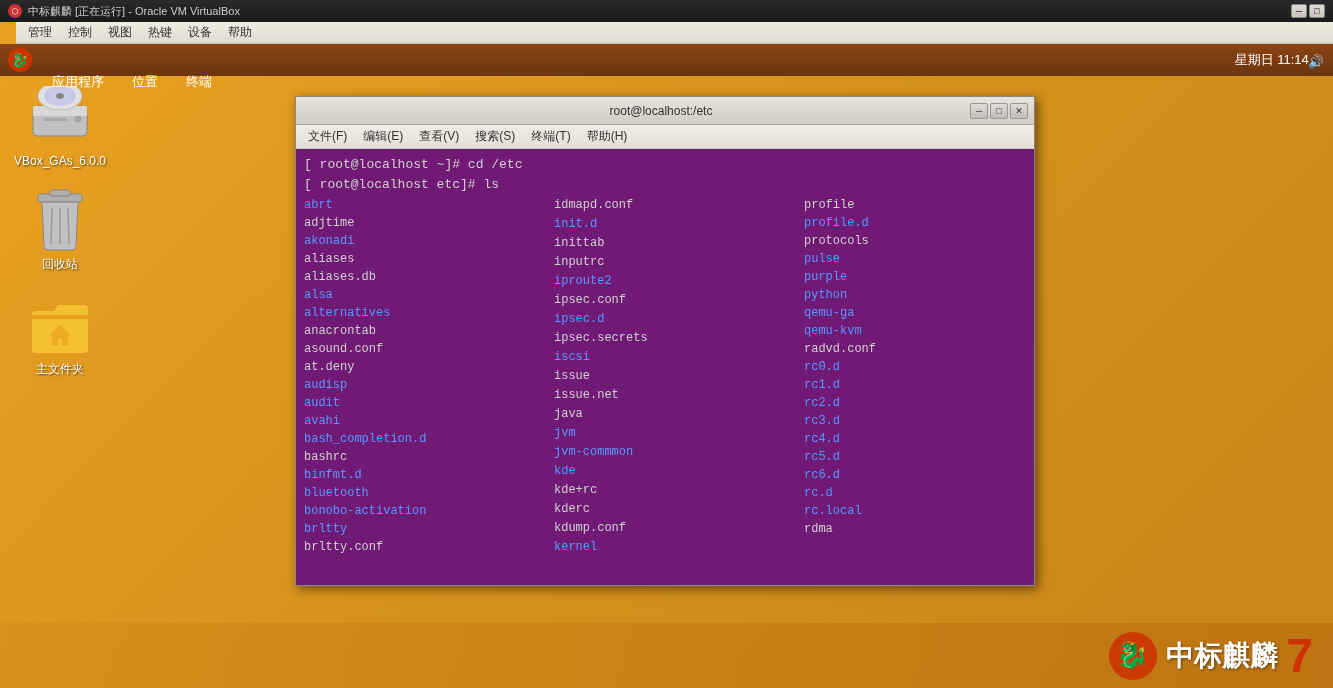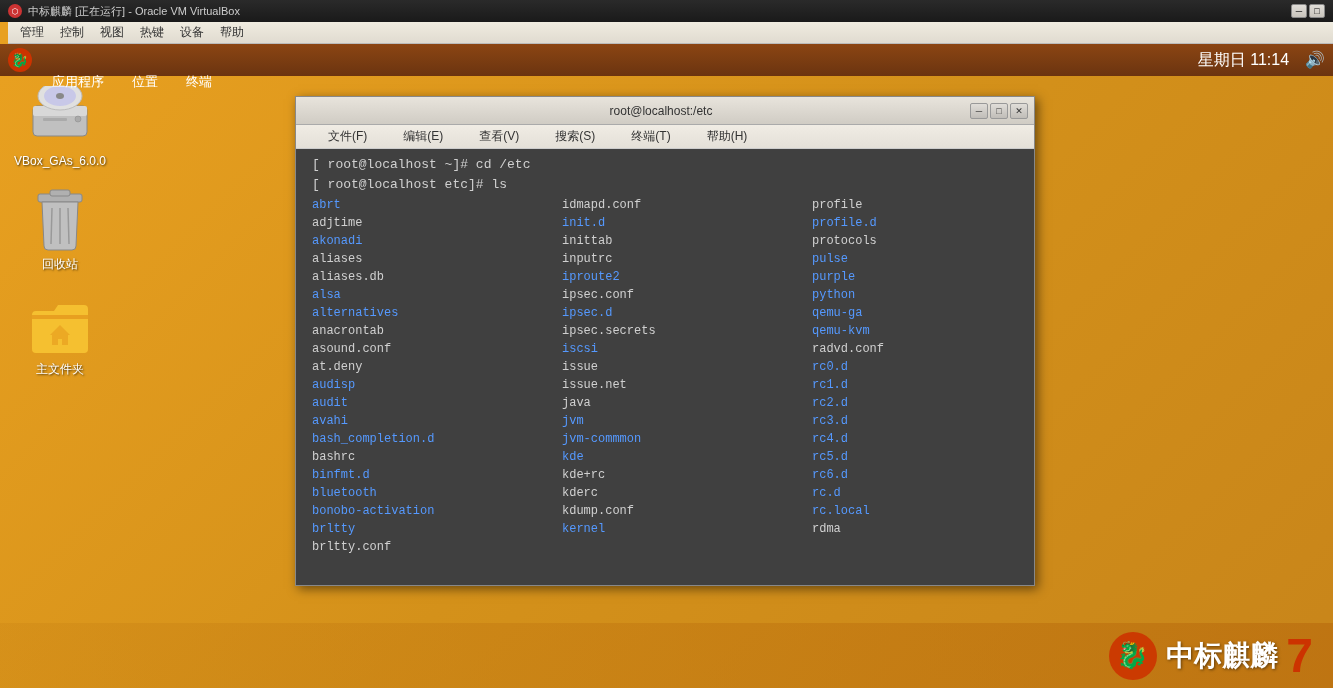--- a/index.html
+++ b/index.html
@@ -63,21 +63,21 @@
 
     
     .os-menubar {
       background: linear-gradient(to bottom, #f0ece0, #e0dbd0);
       height: 22px;
       display: flex;
       align-items: center;
       padding: 0 4px;
       position: absolute;
       top: 22px;
-      left: 8px;
+      left: 16px;
       right: 0;
       z-index: 100;
       border-bottom: 1px solid #bbb;
     }
     .os-menubar-item {
       font-size: 12px;
       color: #333;
       padding: 0 8px;
       height: 100%;
       display: flex;
@@ -110,24 +110,24 @@
       gap: 4px;
       color: #fff;
       font-size: 13px;
       cursor: pointer;
       padding: 2px 8px;
       border-radius: 3px;
       margin-top: 44px;
     }
     .taskbar-right {
       color: #fff;
-      font-size: 16px;
-      display: flex;
-      align-items: flex-start;
-      gap: 16px;
+      font-size: 13px;
+      display: flex;
+      align-items: flex-end;
+      gap: 0;
     }
 
     
     .desktop {
       position: absolute;
       top: 76px;
       left: 0;
       right: 0;
       bottom: 0;
       background: #D4911A;
@@ -217,28 +217,27 @@
       border-bottom: 1px solid #ccc;
     }
     .terminal-menu-item {
       font-size: 12px;
       color: #333;
       padding: 12px 8px;
       cursor: pointer;
       height: 100%;
       display: flex;
       align-items: center;
-      margin-left: 20px;
     }
     .terminal-content {
-      background: #404040;
+      background: #701a75;
       color: #d0d0d0;
       font-family: 'Courier New', 'DejaVu Sans Mono', monospace;
       font-size: 13px;
-      padding: 6px 16px;
+      padding: 6px 8px;
       height: calc(100% - 52px);
       overflow: hidden;
       line-height: 1.5;
     }
     .term-line {
       white-space: pre;
       line-height: 1.5;
     }
     .term-white { color: #d0d0d0; }
 
@@ -434,21 +433,21 @@
             <div class="ls-item blue">audit</div>
             <div class="ls-item blue">avahi</div>
             <div class="ls-item blue">bash_completion.d</div>
             <div class="ls-item white">bashrc</div>
             <div class="ls-item blue">binfmt.d</div>
             <div class="ls-item blue">bluetooth</div>
             <div class="ls-item blue">bonobo-activation</div>
             <div class="ls-item blue">brltty</div>
             <div class="ls-item white">brltty.conf</div>
           </div>
-          <div style="display: flex; flex-direction: column;">
+          <div style="display: flex; flex-direction: column; justify-content: space-between;">
             <div class="ls-item white">idmapd.conf</div>
             <div class="ls-item blue">init.d</div>
             <div class="ls-item white">inittab</div>
             <div class="ls-item white">inputrc</div>
             <div class="ls-item blue">iproute2</div>
             <div class="ls-item white">ipsec.conf</div>
             <div class="ls-item blue">ipsec.d</div>
             <div class="ls-item white">ipsec.secrets</div>
             <div class="ls-item blue">iscsi</div>
             <div class="ls-item white">issue</div>

